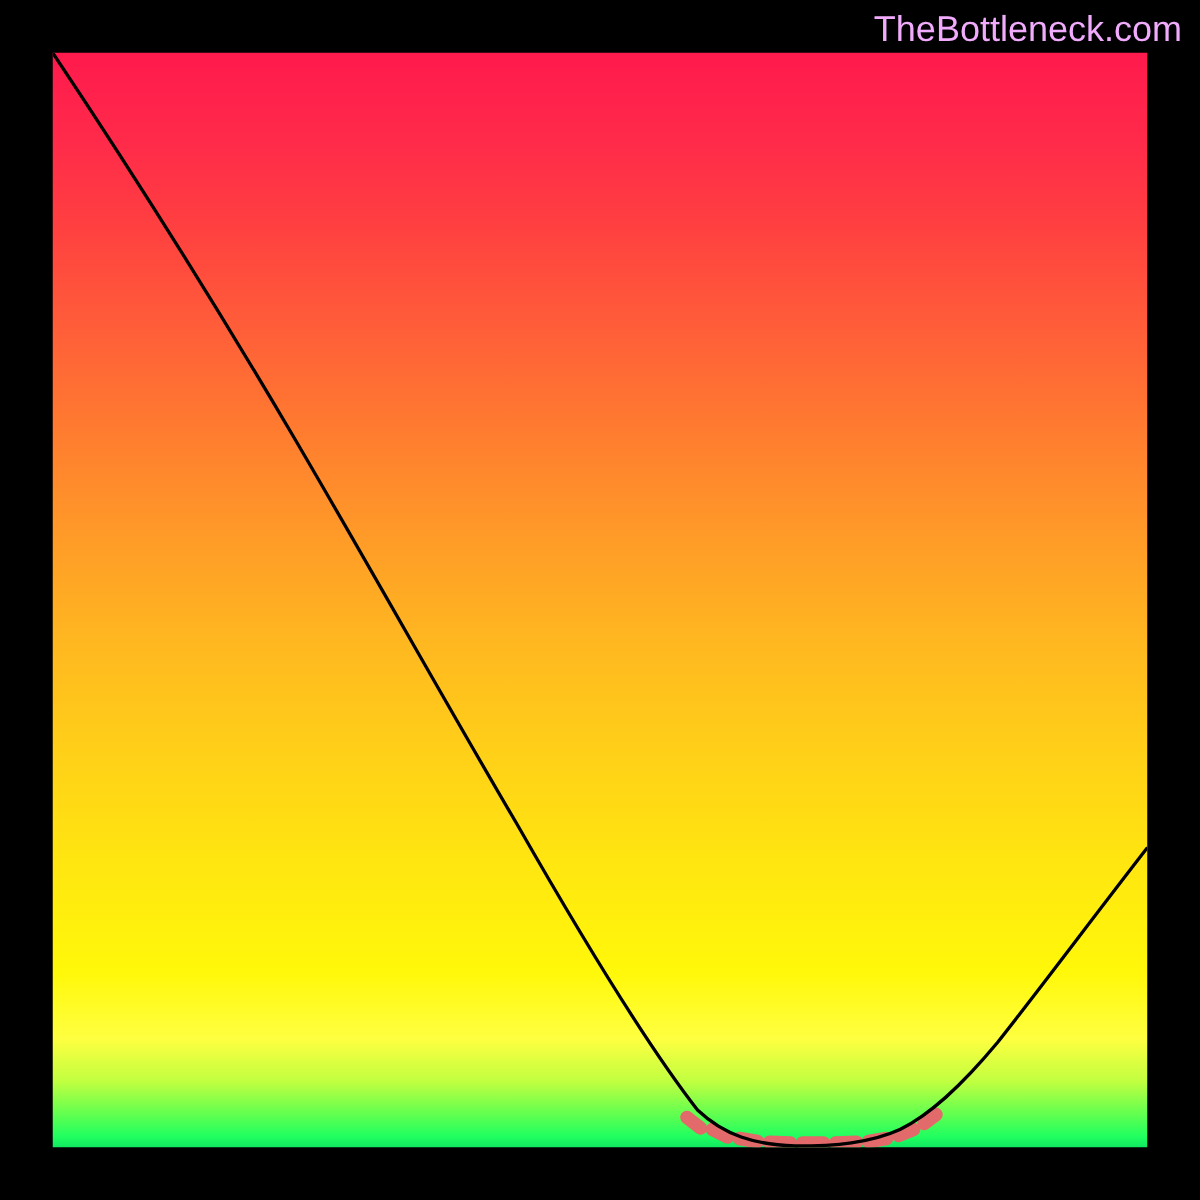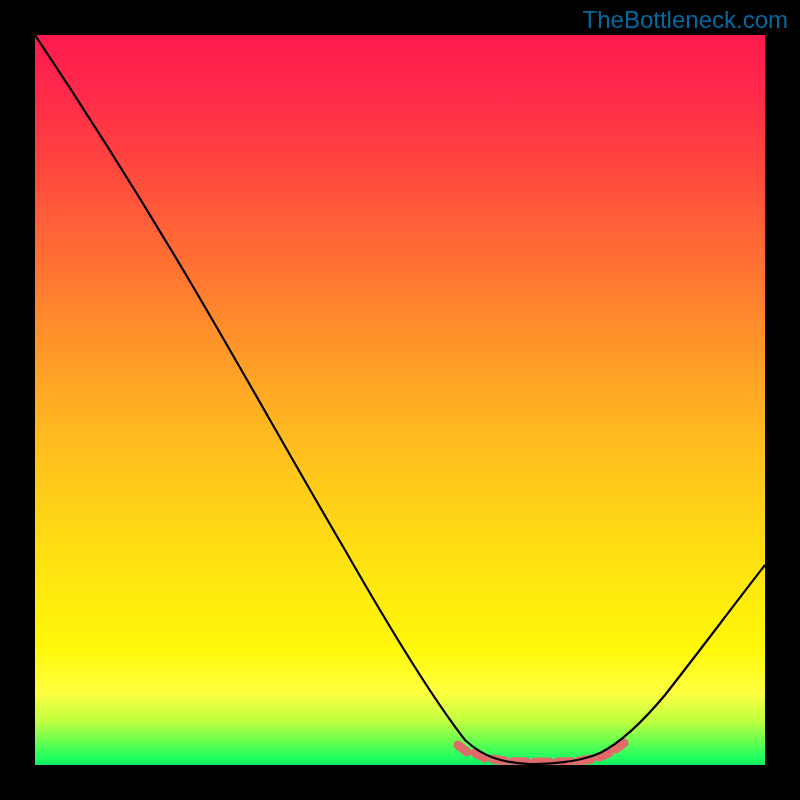--- a/index.html
+++ b/index.html
@@ -7,21 +7,21 @@
   .chart-container {
     position: relative;
     width: 800px;
     height: 800px;
     background: #000;
   }
   .watermark {
     position: absolute;
     top: 6px;
     right: 12px;
-    color: #0369a1;
+    color: #f0abfc;
     font-family: Arial, Helvetica, sans-serif;
     font-size: 24px;
     font-weight: 500;
     z-index: 10;
   }
   .plot-area {
     position: absolute;
     left: 35px;
     top: 35px;
     width: 730px;

